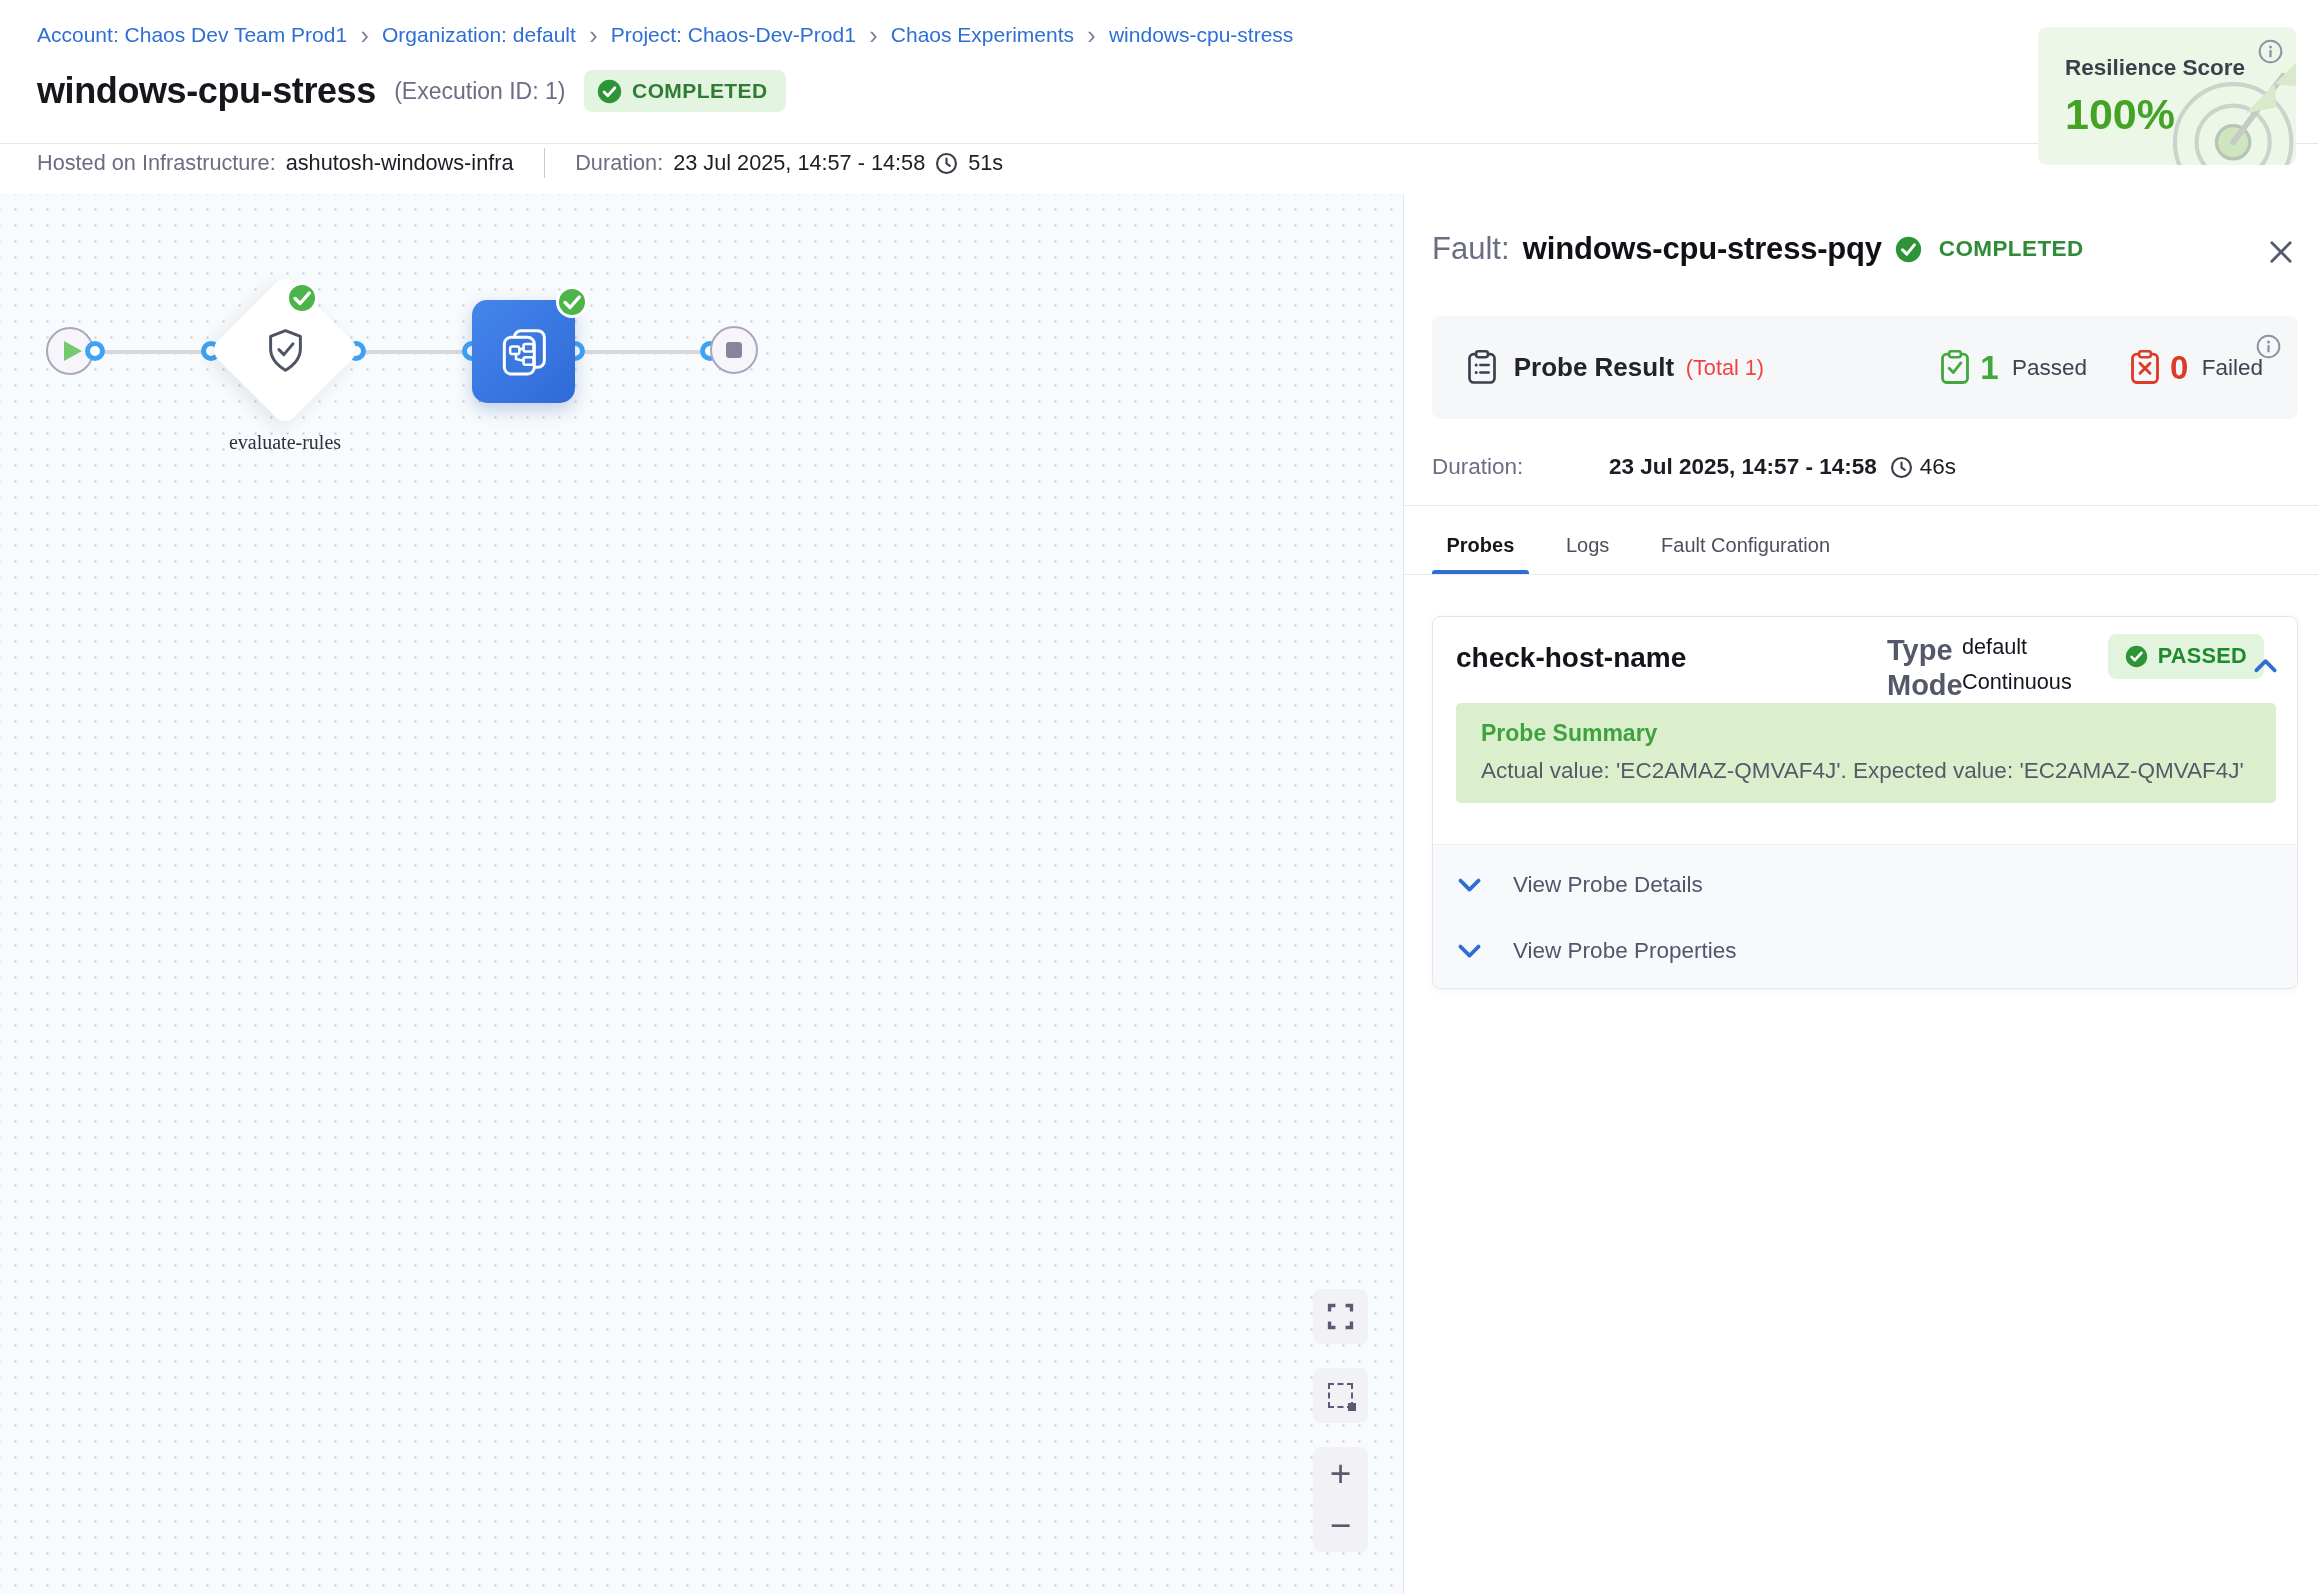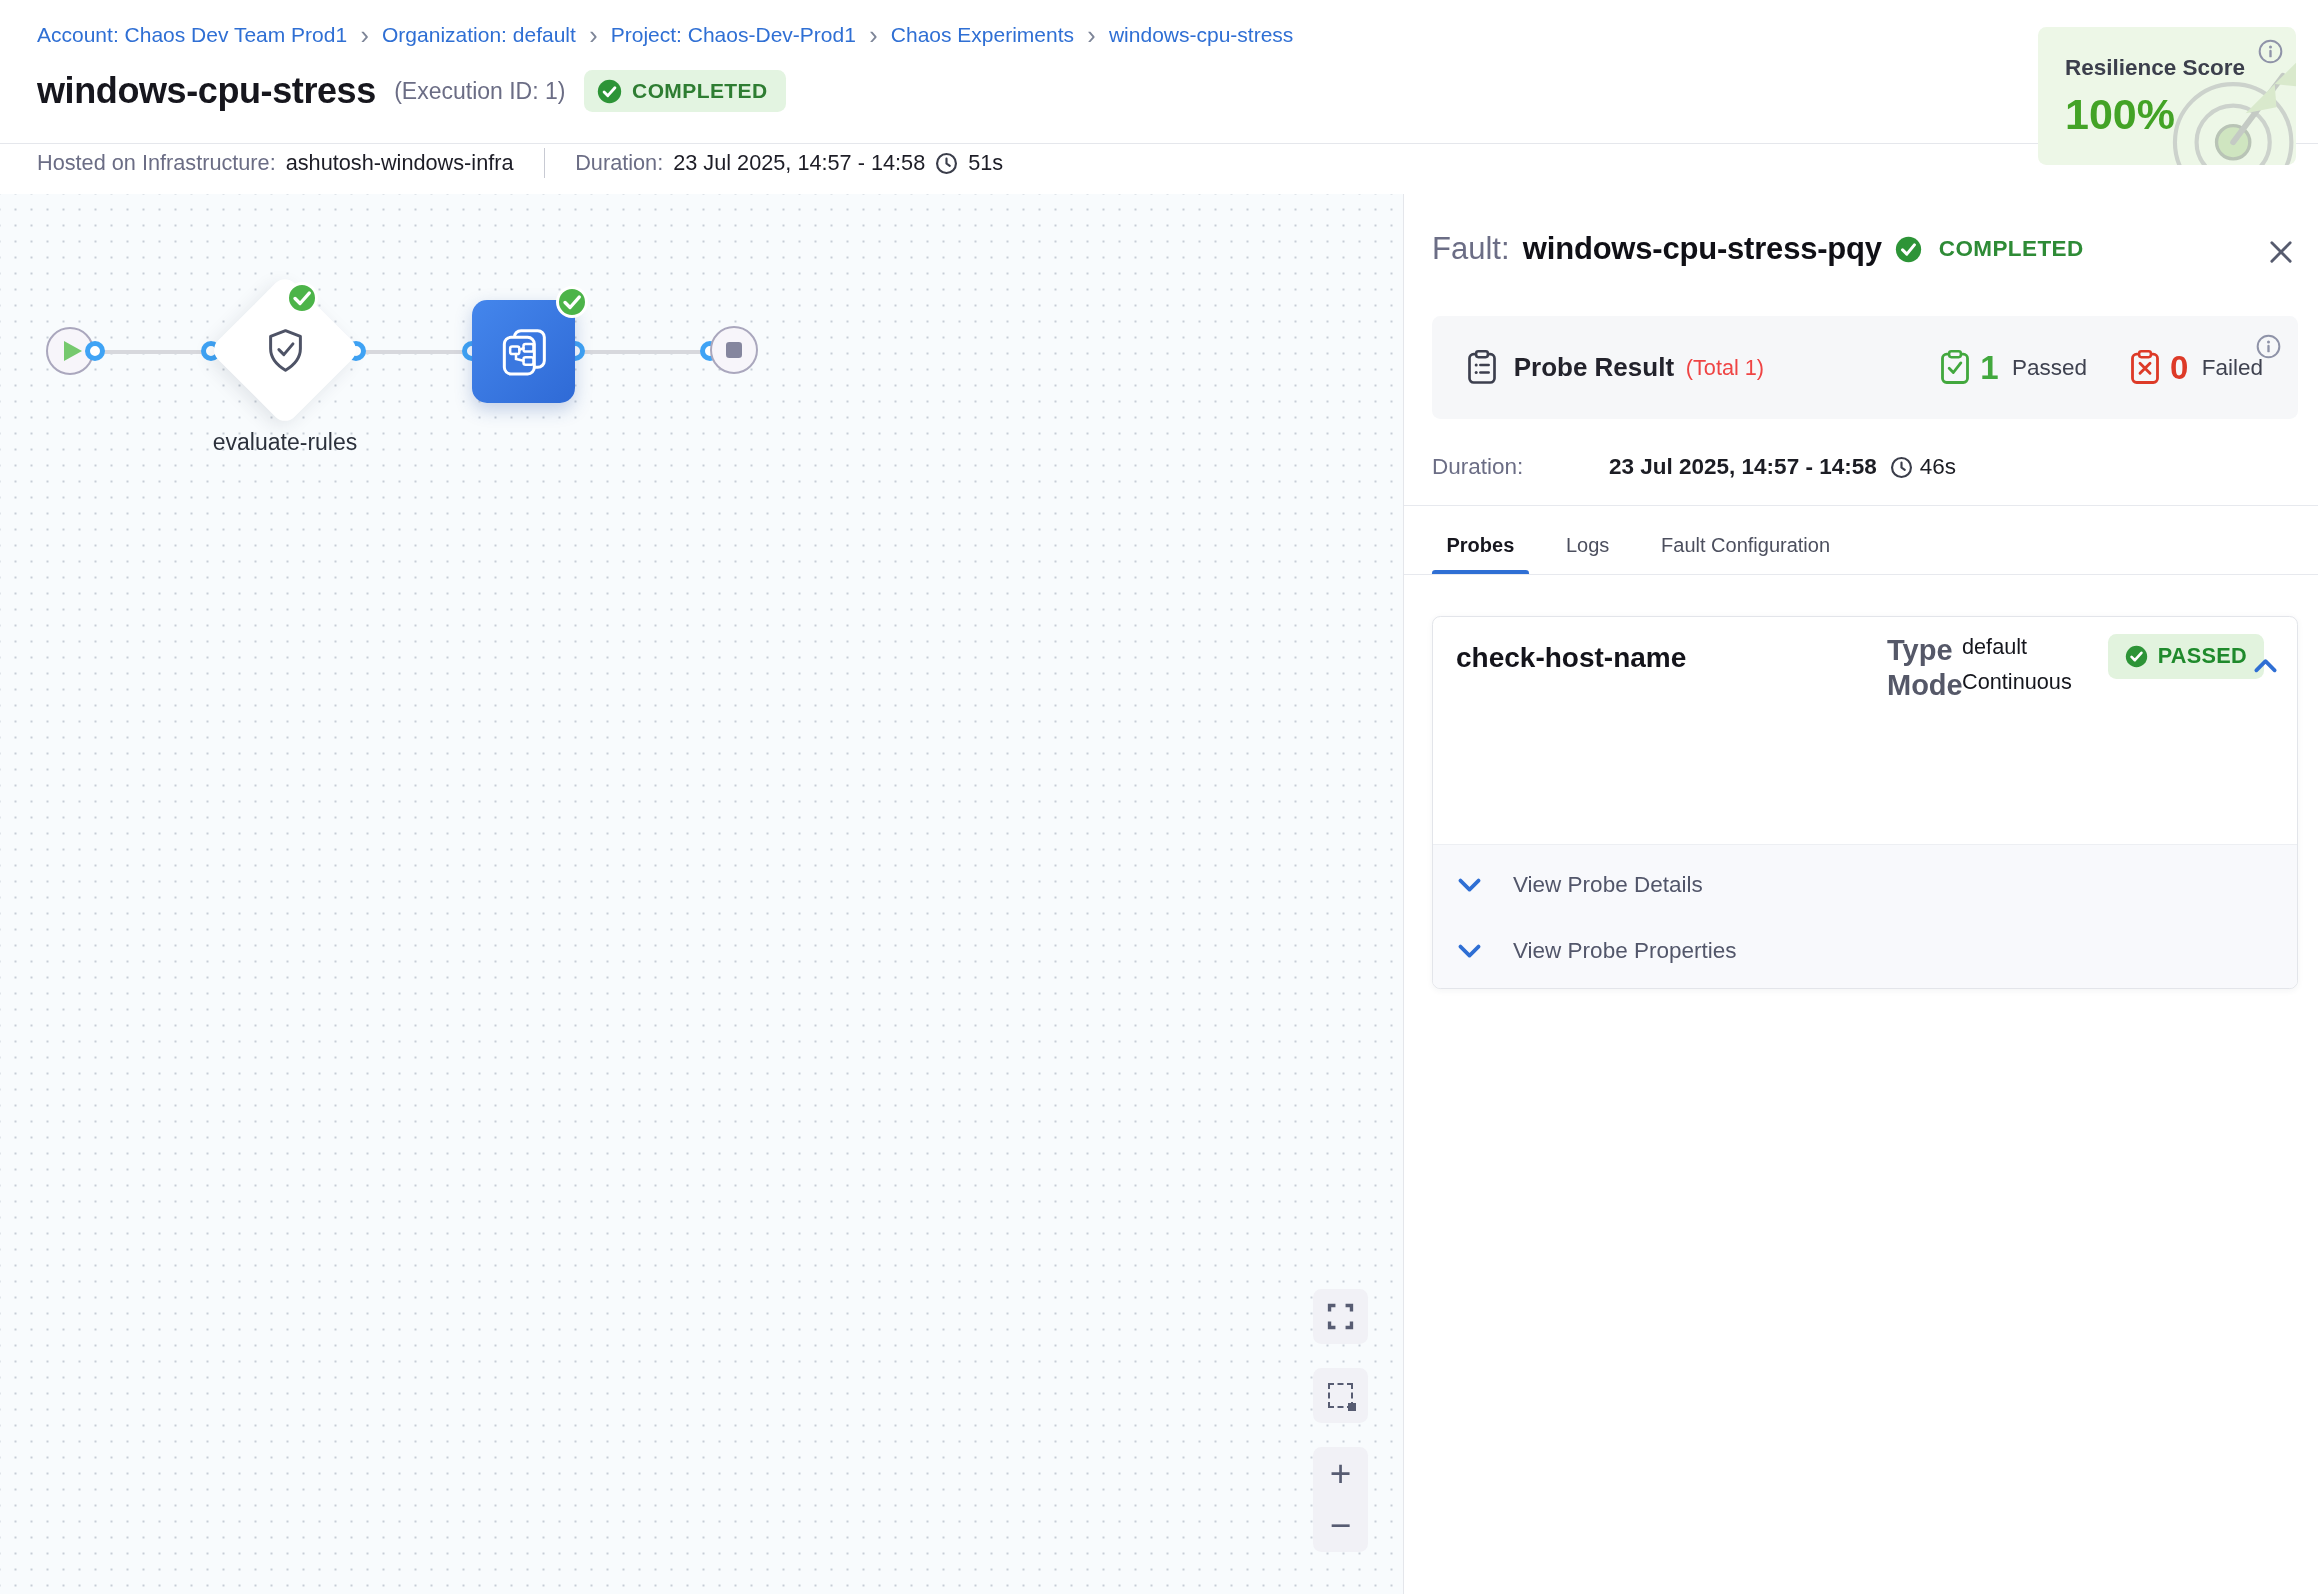--- a/index.html
+++ b/index.html
@@ -37,21 +37,21 @@
     background-image:radial-gradient(circle,#c6cdd6 1.2px,transparent 1.4px); background-size:16px 16px; background-position:7.5px 7.5px; }
   .edge { position:absolute; height:4.2px; top:156px; background:#d7d8dd; }
   .port { position:absolute; top:147px; width:20px; height:20px; border-radius:50%; background:#ffffff; border:5px solid #3fa3f5; }
   .terminal { position:absolute; width:48px; height:48px; border-radius:50%; background:#f7f5fa; border:2.5px solid #aaa7bd; display:flex; align-items:center; justify-content:center; }
   .play-tri { width:0; height:0; border-top:10.8px solid transparent; border-bottom:10.8px solid transparent; border-left:18.3px solid #76c96e; margin-left:5px; }
   .stop-sq { width:16.7px; height:16.7px; border-radius:3.3px; background:#85869e; }
   .diamond { position:absolute; left:231px; top:102px; width:108px; height:108px; background:#ffffff; border-radius:13.3px; transform:rotate(45deg); box-shadow:0 6.7px 16.7px rgba(40,50,70,0.10); cursor:pointer; }
   .diamond-icon { position:absolute; left:267px; top:135px; }
   .fault-node { position:absolute; left:472px; top:106px; width:103px; height:103px; border-radius:15px; background:linear-gradient(135deg,#4486ec,#2f6ad6); box-shadow:0 6.7px 16.7px rgba(40,80,160,0.25); display:flex; align-items:center; justify-content:center; cursor:pointer; }
   .node-badge { position:absolute; width:32px; height:32px; border-radius:50%; background:#4cb449; border:3.3px solid #ffffff; display:flex; align-items:center; justify-content:center; }
-  .node-label { position:absolute; width:250px; text-align:center; font-size:23px; line-height:31px; color:#2c313c; }
+  .node-label { position:absolute; width:250px; text-align:center; font-size:20px; line-height:31px; color:#2c313c;font-family:Liberation Serif, serif; }
 
   .canvas-btn { position:absolute; left:1313px; width:55px; height:55px; border-radius:8.3px; background:#f1f1f6; display:flex; align-items:center; justify-content:center; cursor:pointer; }
   .zoom-group { position:absolute; left:1313px; top:1253px; width:55px; height:105px; border-radius:8.3px; background:#f1f1f6; display:flex; flex-direction:column; }
   .zoom-half { flex:1; display:flex; align-items:center; justify-content:center; font-size:37px; color:#575c72; cursor:pointer; line-height:1; }
   .marquee-box { width:25px; height:25px; border:2.5px dashed #575c72; position:relative; }
   .marquee-box i { position:absolute; right:-5px; bottom:-5px; width:8.3px; height:8.3px; background:#575c72; }
 
   
   .panel { position:absolute; left:1403px; top:0; width:916px; height:1400px; background:#ffffff; border-left:0.8px solid #e4e6eb; }
   .fault-header { position:absolute; left:28px; top:37px; display:flex; align-items:center; gap:13.3px; }
@@ -314,20 +314,24 @@
           <svg width="23" height="23" viewBox="0 0 28 28">
               <circle cx="14" cy="14" r="13" fill="#2d9437"></circle>
               <path d="M8 14.5 L12 18.5 L20 9.5" stroke="#ffffff" stroke-width="3.2" fill="none" stroke-linecap="round" stroke-linejoin="round"></path>
             </svg>
           <span>PASSED</span>
         </span>
         <svg class="card-chevron" width="25" height="16.7" viewBox="0 0 30 20">
           <path d="M4 16 L15 5 L26 16" fill="none" stroke="#2f6fd4" stroke-width="4.5" stroke-linecap="round" stroke-linejoin="round"></path>
         </svg>
 
+        <div class="summary">
+          <span class="summary-title">Probe Summary</span>
+          <span class="summary-text">Actual value: 'EC2AMAZ-QMVAF4J'. Expected value: 'EC2AMAZ-QMVAF4J'</span>
+        </div>
 
         <div class="gray-zone">
           <div class="view-row" style="top:27px;">
             <svg width="23" height="15" viewBox="0 0 28 18">
                 <path d="M3 3 L14 14 L25 3" fill="none" stroke="#2f6fd4" stroke-width="4.5" stroke-linecap="round" stroke-linejoin="round"></path>
               </svg>
             <span>View Probe Details</span>
           </div>
           <div class="view-row" style="top:93px;">
             <svg width="23" height="15" viewBox="0 0 28 18">

